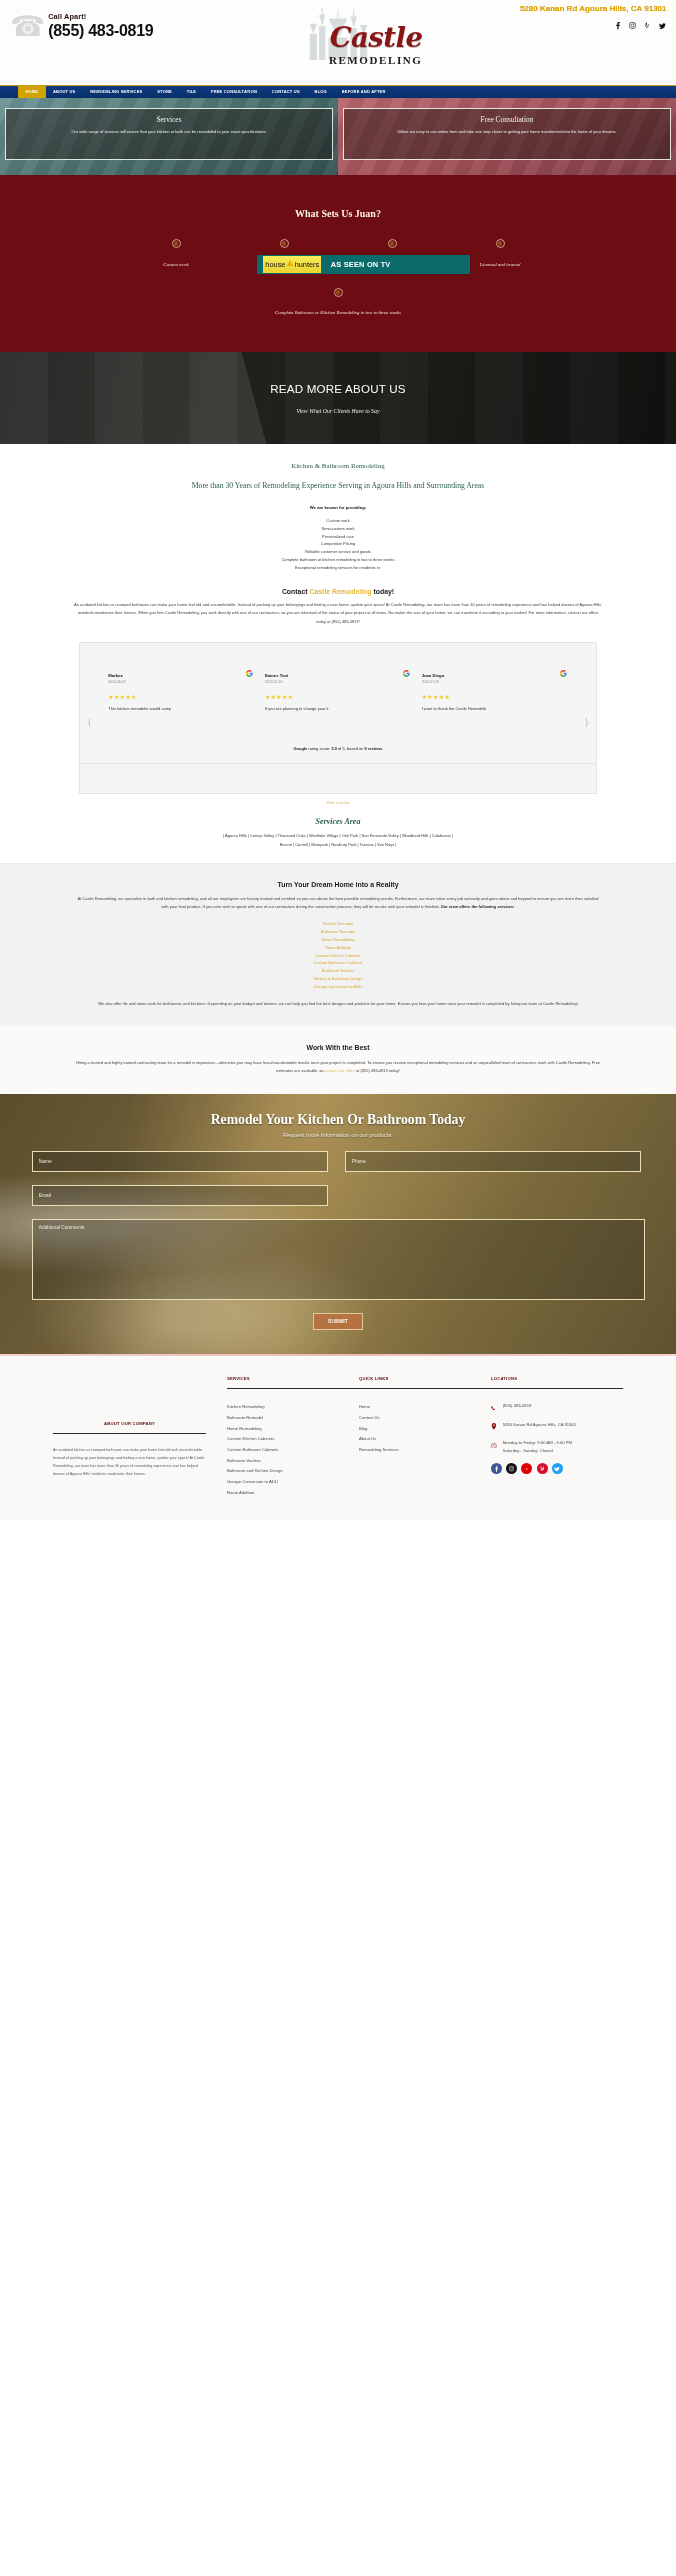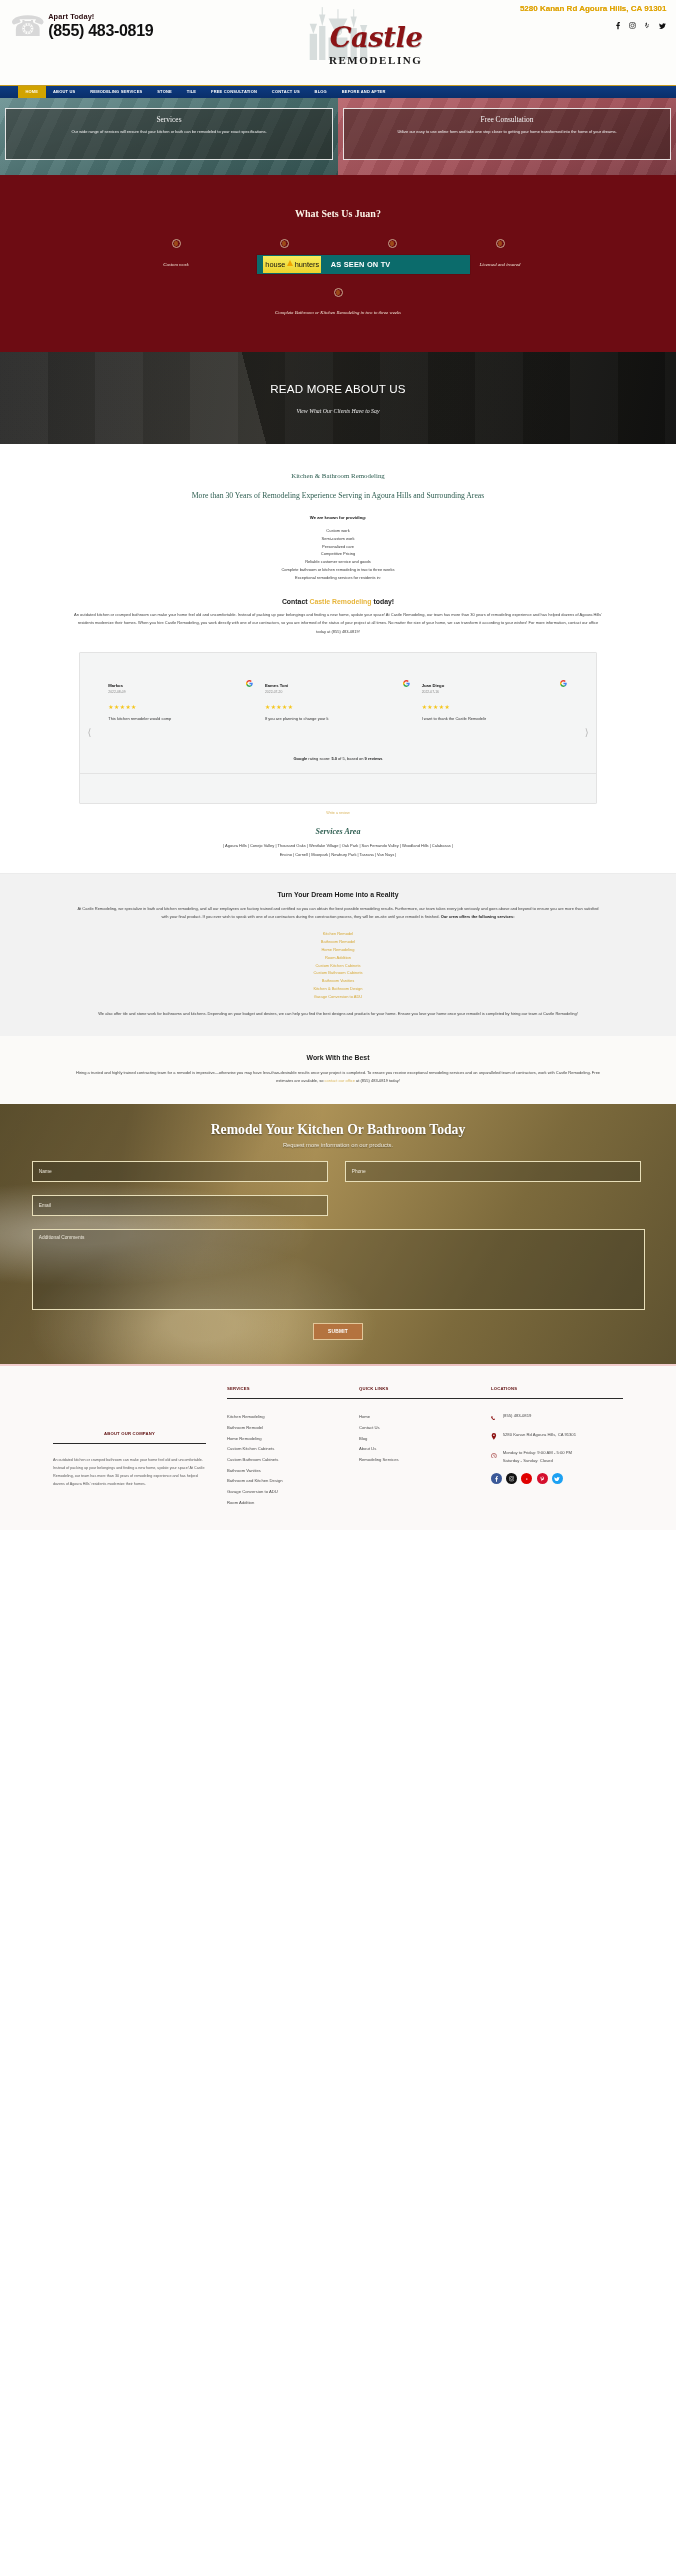--- a/index.html
+++ b/index.html
@@ -137,21 +137,21 @@
     position:relative; margin:0 0 12.7px; color:#fff; font-size:11.6px;
     font-weight:normal; letter-spacing:0.2px;
   }
   .readmore p {
     position:relative; margin:0; color:#efefef; font-size:5.8px;
     font-family:"Liberation Serif", serif; font-style:italic;
   }
 
   
   .wrap { width:570px; margin:0 auto; }
-  .sec { padding:28px 0 0; }
+  .sec { padding:18px 0 0; }
   .h-serif {
     text-align:center; font-family:"Liberation Serif", serif;
     color:#2f5f52; font-size:6.9px; font-weight:normal; margin:0 0 9.5px;
   }
   .h-serif.big { font-size:7.7px; line-height:1.7; color:#2f5f52; }
   .known { text-align:center; font-size:4.2px; font-weight:bold; color:#111; margin:12.7px 0 7.4px; }
   .known-list { text-align:center; font-size:4px; color:#3a3a3a; line-height:1.95; }
 
   .contact-h {
     text-align:center; font-size:6.9px; font-weight:bold; color:#1a1a1a;
@@ -281,21 +281,21 @@
 </style>
 </head>
 <body>
 
 <div class="topbar">
   <div class="topbar-inner">
 
     <div class="phone-block">
       <div class="phone-glyph">☎</div>
       <div class="phone-text">
-        <div class="call-today">Apart Today!</div>
+        <div class="call-today">Call Apart!</div>
         <div class="phone-num">(855) 483-0819</div>
       </div>
     </div>
 
     <div class="logo-block">
       <div class="logo-castle-wrap">
         <svg class="castle-silhouette" width="79" height="55" viewBox="0 0 150 105">
           <g fill="#b9c4c4">
             <rect x="20" y="55" width="14" height="50"></rect>
             <rect x="38" y="40" width="12" height="65"></rect>

